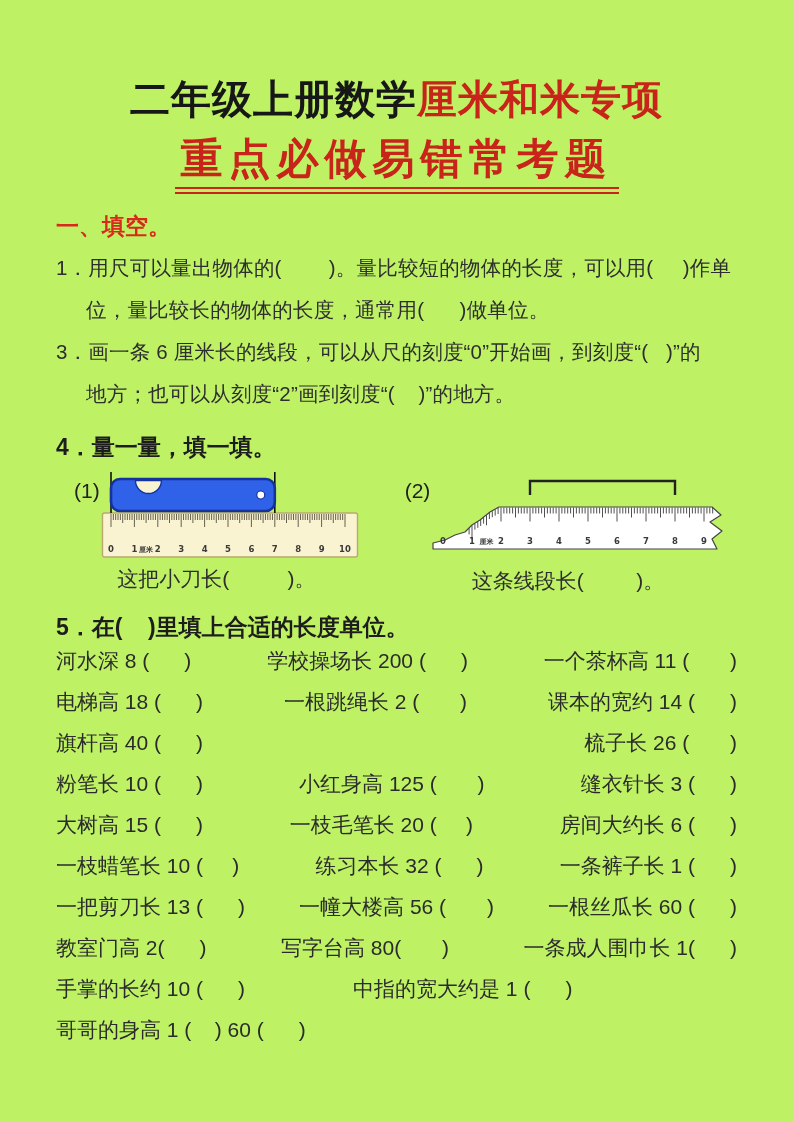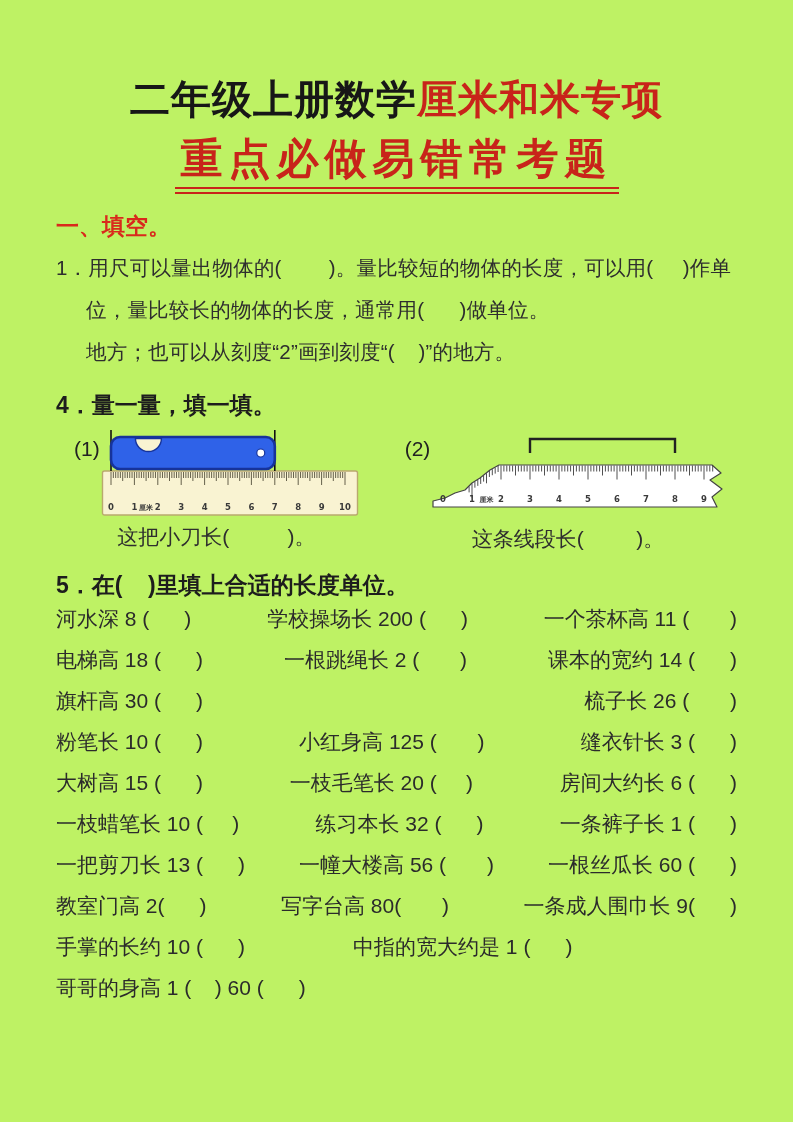--- a/index.html
+++ b/index.html
@@ -55,20 +55,21 @@
 
   <div class="subtitle-wrap">
     <span class="subtitle">重点必做易错常考题</span>
   </div>
 
   <div class="sec-head red">一、填空。</div>
 
   <div class="fill-lines" id="section1-lines">
       <div class="fill-line">1．用尺可以量出物体的(        )。量比较短的物体的长度，可以用(     )作单</div>
       <div class="fill-line indent">位，量比较长的物体的长度，通常用(      )做单位。</div>
+      <div class="fill-line">3．画一条 6 厘米长的线段，可以从尺的刻度“0”开始画，到刻度“(   )”的</div>
       <div class="fill-line indent">地方；也可以从刻度“2”画到刻度“(    )”的地方。</div>
     </div>
 
   <div class="sec-head black">4．量一量，填一填。</div>
 
   <div class="figs">
     <div class="fig">
       <div class="fig-top">
         <span class="fig-label">(1)</span>
         <svg id="ruler1" width="258" height="90" viewBox="0 0 258 90">
@@ -310,21 +311,21 @@
         <span class="unit-seg">河水深 8 (      )</span>
         <span class="unit-seg">学校操场长 200 (      )</span>
         <span class="unit-seg">一个茶杯高 11 (       )</span>
       </div>
       <div class="unit-row cols-3">
         <span class="unit-seg">电梯高 18 (      )</span>
         <span class="unit-seg">一根跳绳长 2 (       )</span>
         <span class="unit-seg">课本的宽约 14 (      )</span>
       </div>
       <div class="unit-row cols-3">
-        <span class="unit-seg">旗杆高 30 (      )</span>
+        <span class="unit-seg">旗杆高 40 (      )</span>
         <span class="unit-seg">梳子长 26 (       )</span>
       </div>
       <div class="unit-row cols-3">
         <span class="unit-seg">粉笔长 10 (      )</span>
         <span class="unit-seg">小红身高 125 (       )</span>
         <span class="unit-seg">缝衣针长 3 (      )</span>
       </div>
       <div class="unit-row cols-3">
         <span class="unit-seg">大树高 15 (      )</span>
         <span class="unit-seg">一枝毛笔长 20 (     )</span>
@@ -336,21 +337,21 @@
         <span class="unit-seg">一条裤子长 1 (      )</span>
       </div>
       <div class="unit-row cols-3">
         <span class="unit-seg">一把剪刀长 13 (      )</span>
         <span class="unit-seg">一幢大楼高 56 (       )</span>
         <span class="unit-seg">一根丝瓜长 60 (      )</span>
       </div>
       <div class="unit-row cols-3">
         <span class="unit-seg">教室门高 2(      )</span>
         <span class="unit-seg">写字台高 80(       )</span>
-        <span class="unit-seg">一条成人围巾长 9(      )</span>
+        <span class="unit-seg">一条成人围巾长 1(      )</span>
       </div>
       <div class="unit-row cols-2">
         <span class="unit-seg">手掌的长约 10 (      )</span>
         <span class="unit-seg">中指的宽大约是 1 (      )</span>
       </div>
       <div class="unit-row cols-1">
         <span class="unit-seg">哥哥的身高 1 (    ) 60 (      )</span>
       </div>
     </div>
 

